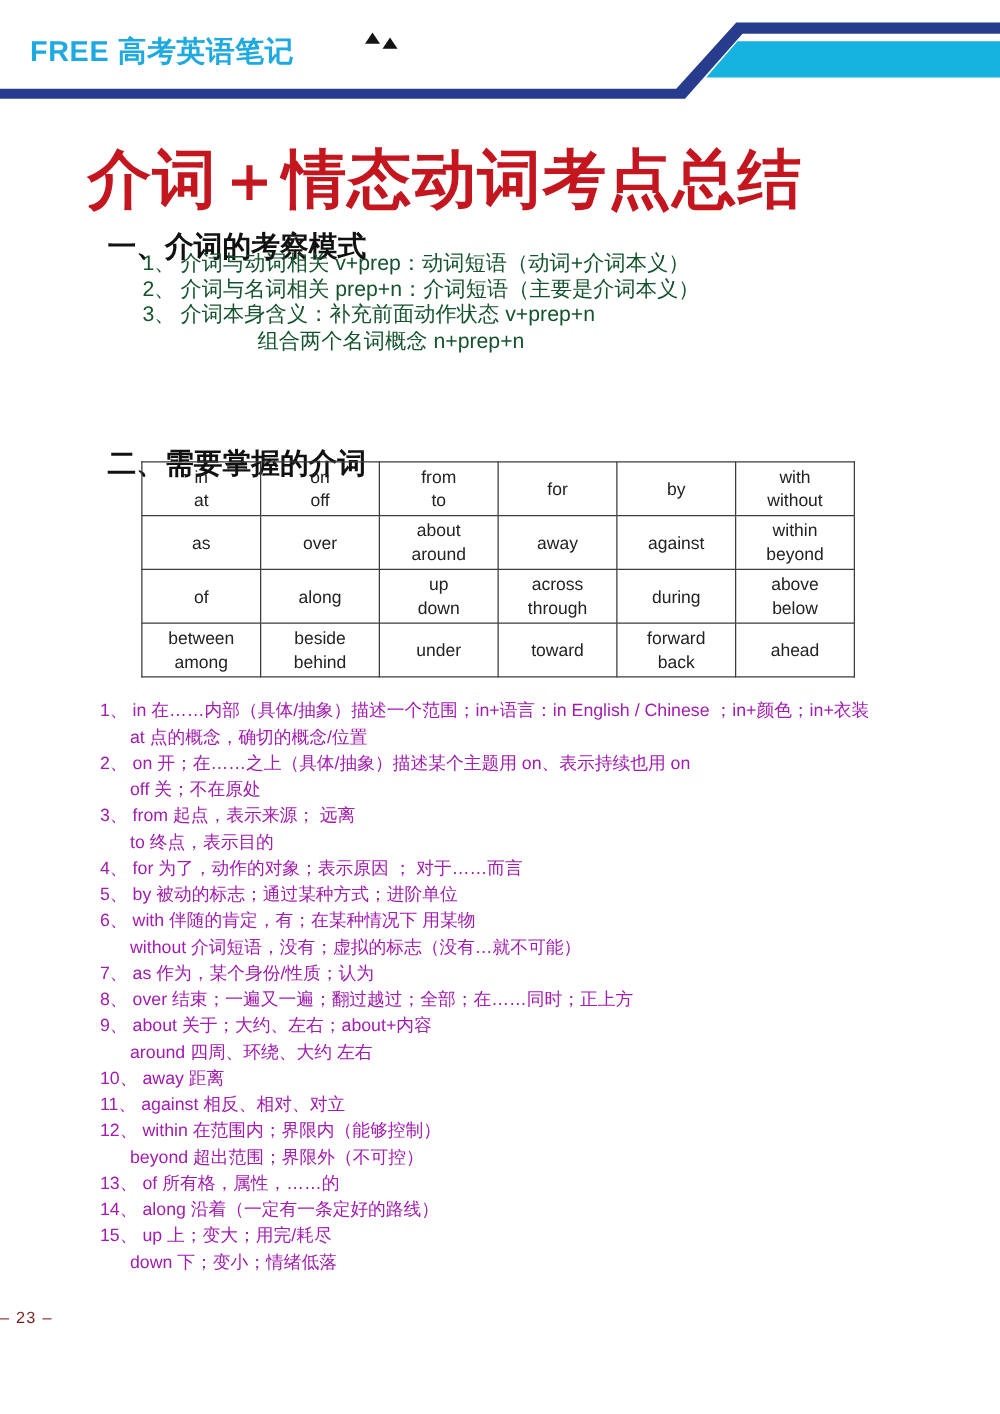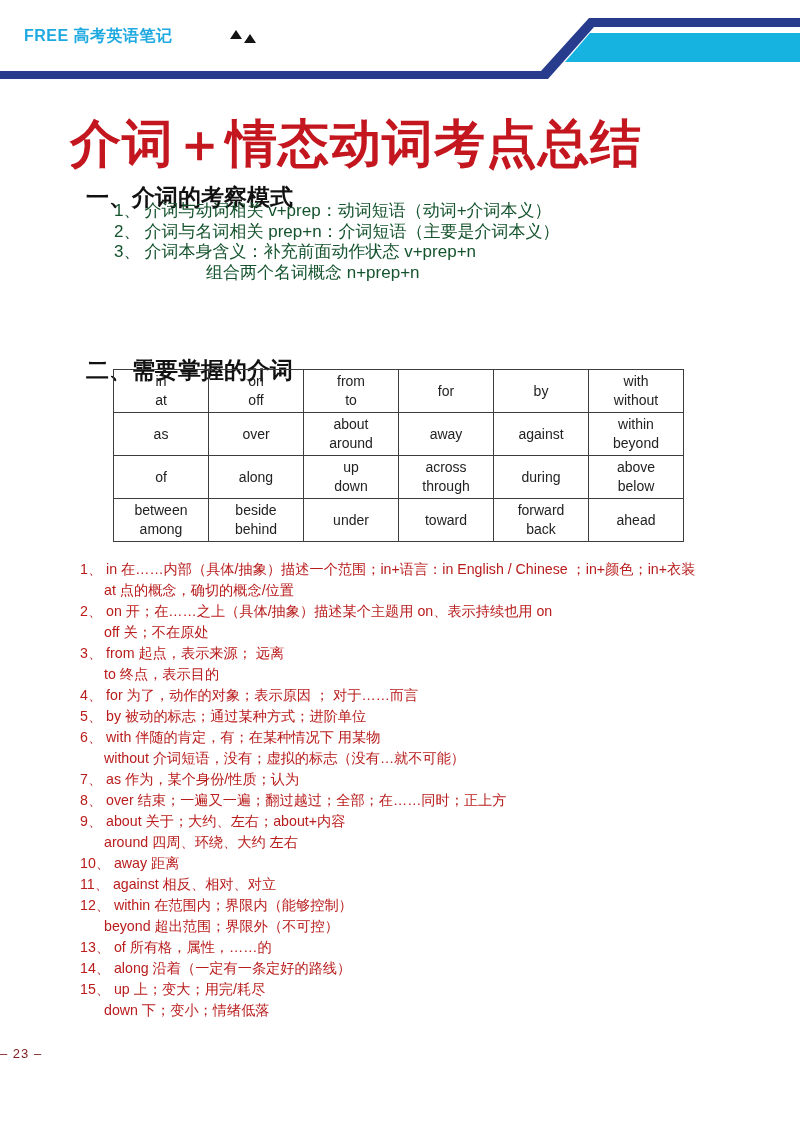--- a/index.html
+++ b/index.html
@@ -1,22 +1,22 @@
 <!DOCTYPE html>
 <html><head>
 <meta charset="utf-8">
 <style>
   html,body{margin:0;padding:0;background:#ffffff;}
   .page{position:relative;width:800px;height:1131px;background:#ffffff;overflow:hidden;
         font-family:"Liberation Sans",sans-serif;color:#1a1a1a;}
 
   
   .decor{position:absolute;top:0;left:0;width:800px;height:90px;}
-  .brand{position:absolute;top:26px;left:24px;font-size:16px;font-weight:700;
-         color:#1ea9e0;letter-spacing:.5px;white-space:nowrap;display:flex;align-items:center;gap:48px;}
+  .brand{position:absolute;top:26px;left:24px;font-size:23px;font-weight:700;
+         color:#1ea9e0;letter-spacing:.5px;white-space:nowrap;display:flex;gap:48px;}
   .logo{display:inline-flex;margin-left:9px;align-items:flex-start;}
   .caret{width:0;height:0;border-left:6px solid transparent;border-right:6px solid transparent;
          border-bottom:9px solid #141414;display:inline-block;}
   .caret.c2{margin-left:2px;margin-top:4px;}
 
   
   .title{position:absolute;top:76px;left:0;width:712px;text-align:center;
          font-family:"Liberation Serif",serif;font-weight:700;font-size:51px;
          color:#c4161f;letter-spacing:1px;}
 
@@ -30,21 +30,21 @@
   .s1-line{white-space:nowrap;}
   .s1-line.deep{margin-left:92px;}
   .num{margin-right:4px;}
 
   
   .prep-table{position:absolute;top:369px;left:113px;border-collapse:collapse;table-layout:fixed;width:566px;}
   .prep-table td{border:1px solid #3d3d3d;width:94px;height:42px;text-align:center;
                  vertical-align:middle;font-size:14px;line-height:19px;color:#222;padding:0;}
 
   
-  .notes{position:absolute;top:559px;left:80px;width:700px;font-size:14.2px;line-height:21px;color:#b91c1c;}
+  .notes{position:absolute;top:559px;left:80px;width:700px;font-size:14.2px;line-height:21px;color:#a21caf;}
   .note-line{white-space:nowrap;}
   .note-line.cont{margin-left:24px;}
 
   
   .pagenum{position:absolute;top:1046px;left:0;width:800px;text-align:left;
            font-size:13px;color:#7f1d1d;letter-spacing:1px;}
 </style>
 </head>
 <body>
 

